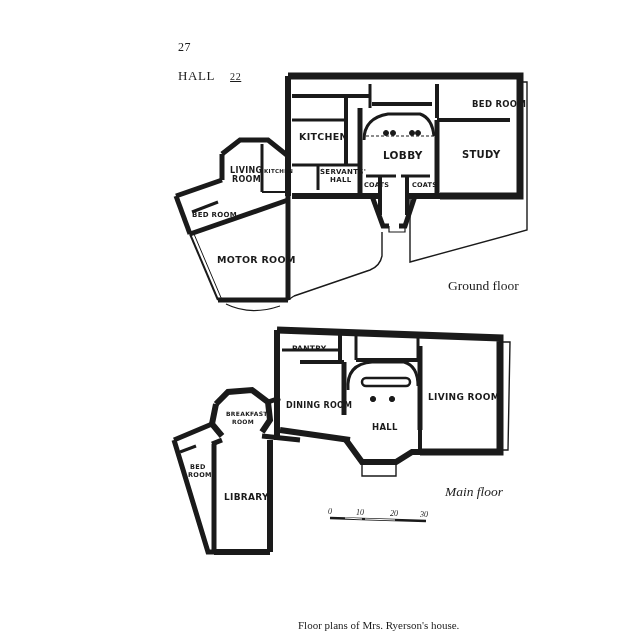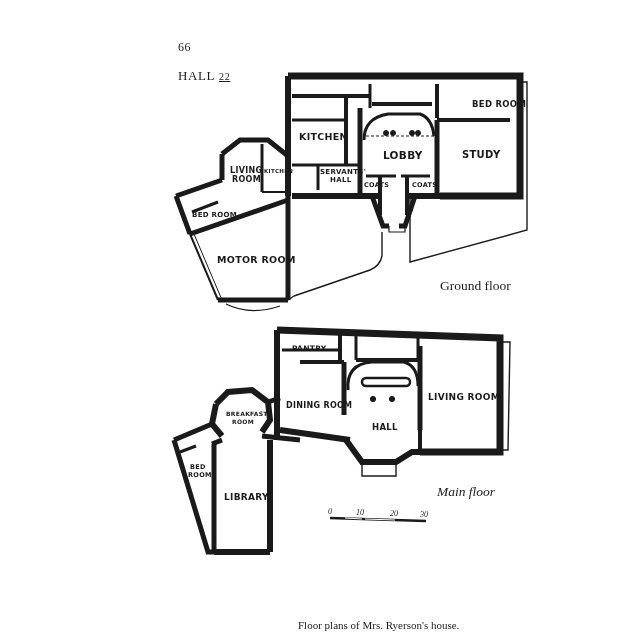--- a/index.html
+++ b/index.html
@@ -1,31 +1,31 @@
 <!DOCTYPE html>
 <html><head>
 <meta charset="utf-8">
 <style>
   html, body { margin: 0; padding: 0; background: #ffffff; }
   body { width: 640px; height: 640px; position: relative; overflow: hidden; font-family: "Liberation Serif", serif; color: #1c1c1c; }
   .page-number { position: absolute; left: 178px; top: 40px; font-size: 12px; letter-spacing: 0.5px; }
   .plate-label { position: absolute; left: 178px; top: 68px; font-size: 13px; letter-spacing: 0.6px; }
-  .plate-label .plate-num { font-size: 10px; margin-left: 4px; text-decoration: underline; }
-  .floor-caption { position: absolute; font-size: 13.5px; }
+  .plate-label .plate-num { font-size: 10px; margin-left: 15px; text-decoration: underline; }
+  .floor-caption { position: absolute; font-size: 13.5px; margin-left: 8px; }
   .ground-caption { left: 440px; top: 278px; }
   .main-caption { left: 437px; top: 484px; font-style: italic; }
   .figure-caption { position: absolute; left: 298px; top: 580px; font-size: 11px; margin-top: 39px; }
   svg.plan { position: absolute; left: 0; top: 0; }
   .room-label { font-family: "DejaVu Sans", sans-serif; font-weight: bold; fill: #1a1a1a; letter-spacing: 0.3px; }
   .scale-num { font-family: "Liberation Serif", serif; font-style: italic; font-size: 8px; fill: #1a1a1a; }
 </style>
 </head>
 <body>
 
-<div class="page-number">66</div>
+<div class="page-number">27</div>
 <div class="plate-label"><span>HALL</span><span class="plate-num">22</span></div>
 
 <svg class="plan" width="640" height="640" viewBox="0 0 640 640" xmlns="http://www.w3.org/2000/svg">
   <g stroke="#1a1a1a" fill="none">
 
     <path d="M288 76 L520 76 L520 196 L440 196" stroke-width="7"></path>
     <path d="M288 76 L288 196" stroke-width="6"></path>
 
     <path d="M520 82 L527 82 L527 230 L410 262 L410 196" stroke-width="1.4"></path>
 

